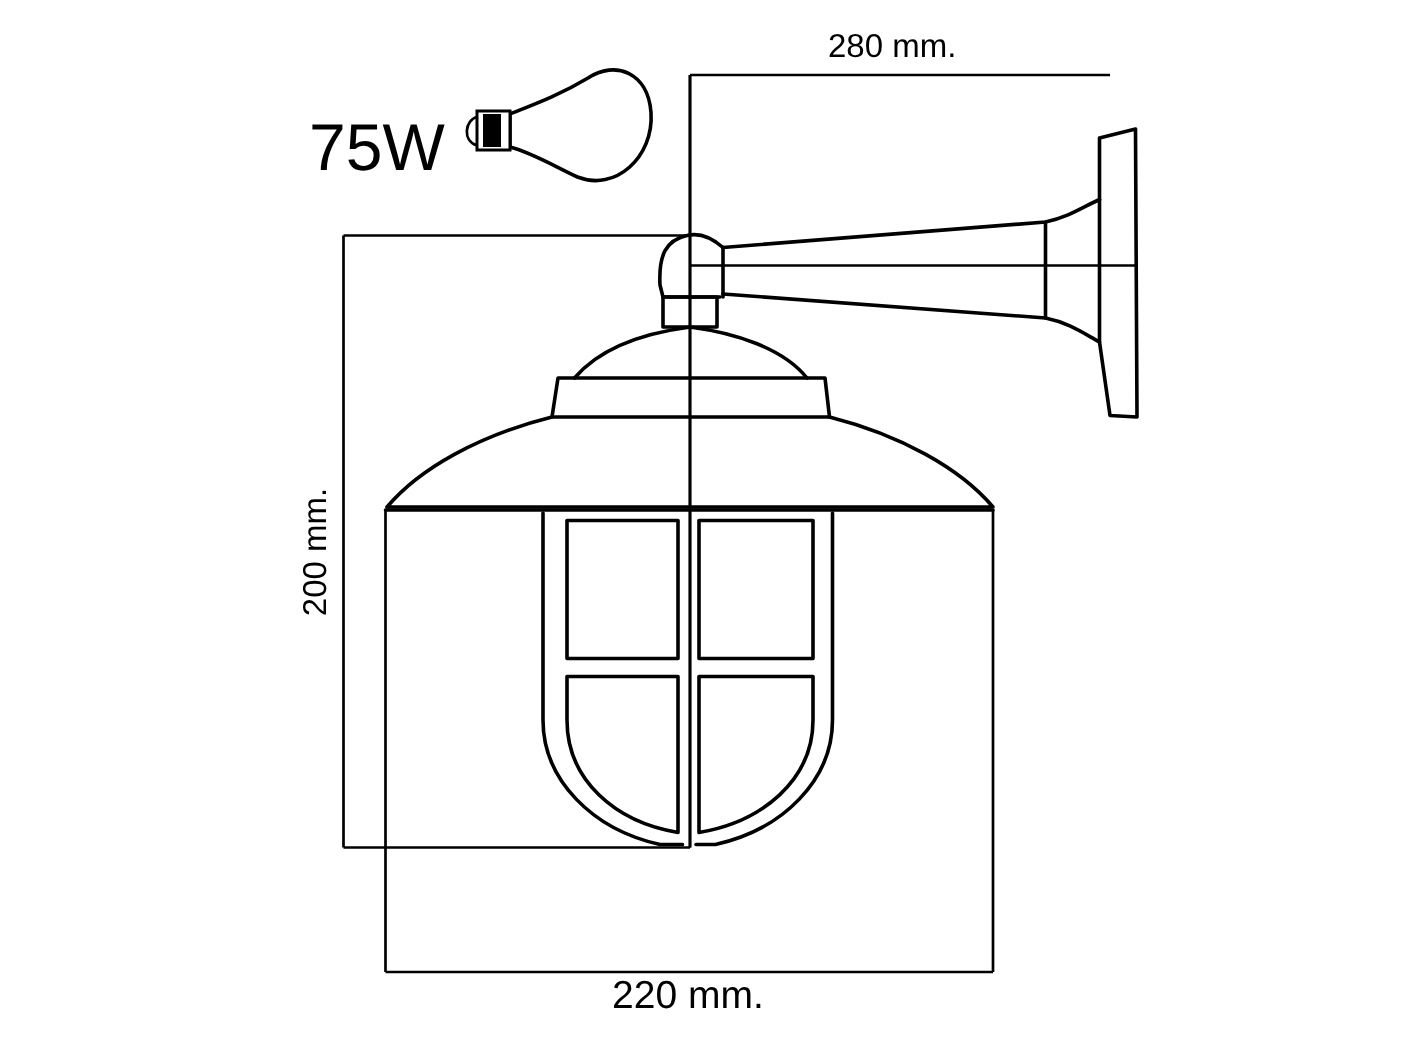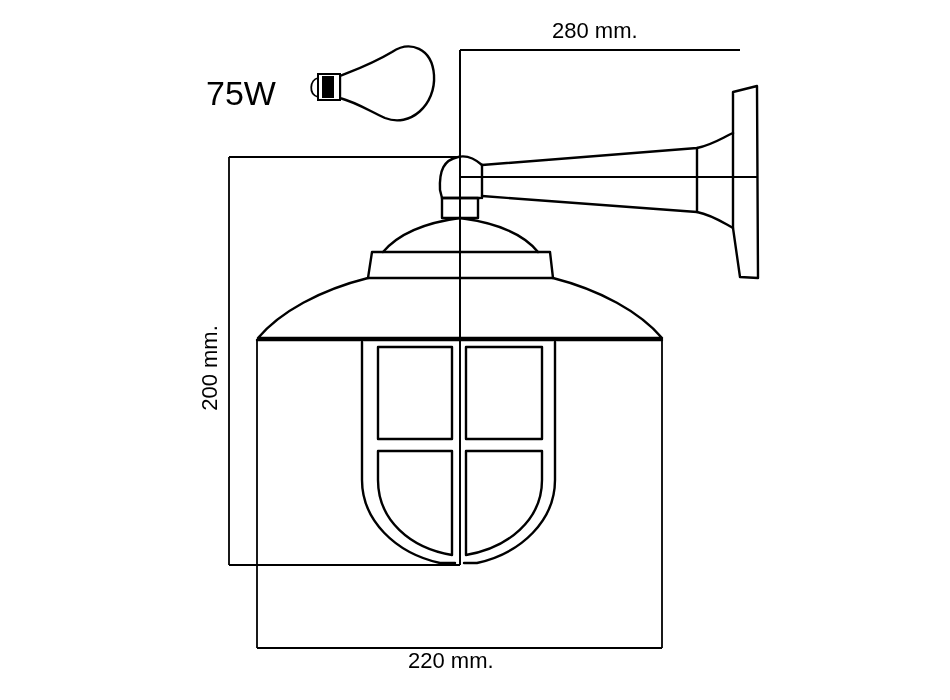--- a/index.html
+++ b/index.html
@@ -1,23 +1,23 @@
 <!DOCTYPE html>
 <html><head>
   <meta charset="utf-8">
   <style>
     html, body { margin: 0; padding: 0; background: #ffffff; }
     body { width: 950px; height: 700px; overflow: hidden; position: relative; font-family: "Liberation Sans", sans-serif; }
     svg { position: absolute; left: 0; top: 0; }
     .ln { fill: none; stroke: #000; stroke-width: 2.4; stroke-linejoin: round; stroke-linecap: round; }
     .thin { fill: none; stroke: #000; stroke-width: 1.8; }
     .label { position: absolute; color: #000; font-family: "Liberation Sans", sans-serif; white-space: nowrap; }
-    #wattage { left: 206px; top: 74px; font-size: 34px; }
+    #wattage { left: 206px; top: 74px; font-size: 44px; }
     #dim-top { left: 552px; top: 18px; font-size: 22px; }
-    #dim-bottom { left: 408px; top: 648px; font-size: 22px; }
+    #dim-bottom { left: 408px; top: 648px; font-size: 26px; }
     #dim-left { left: 210px; top: 368px; font-size: 22px; transform: translate(-50%, -50%) rotate(-90deg); transform-origin: center; }
   </style>
 </head>
 <body>
 
 <svg width="950" height="700" viewBox="0 0 950 700">
 
   <g>
     <path class="ln" d="M340,76 C355,70 372,64 392,52 C410,40 432,48 434,75 C436,105 410,128 385,118 C368,110 355,102 340,98 Z"></path>
     <rect x="318" y="74" width="22" height="26" fill="#fff" stroke="#000" stroke-width="2"></rect>

